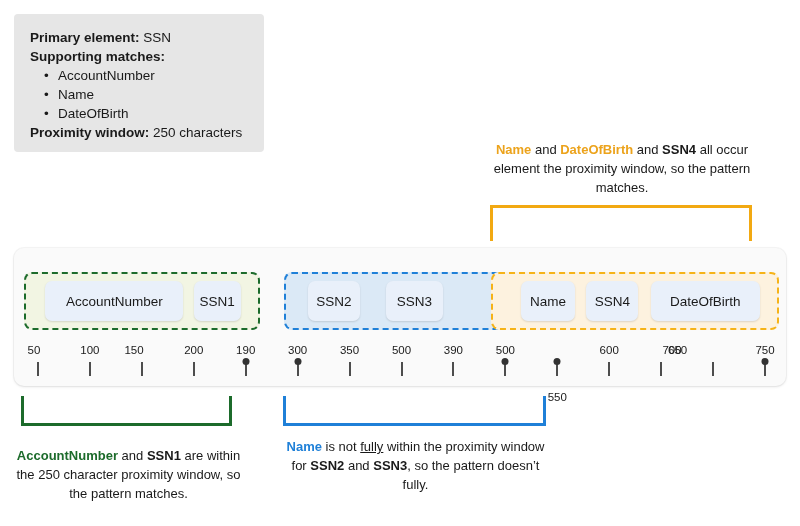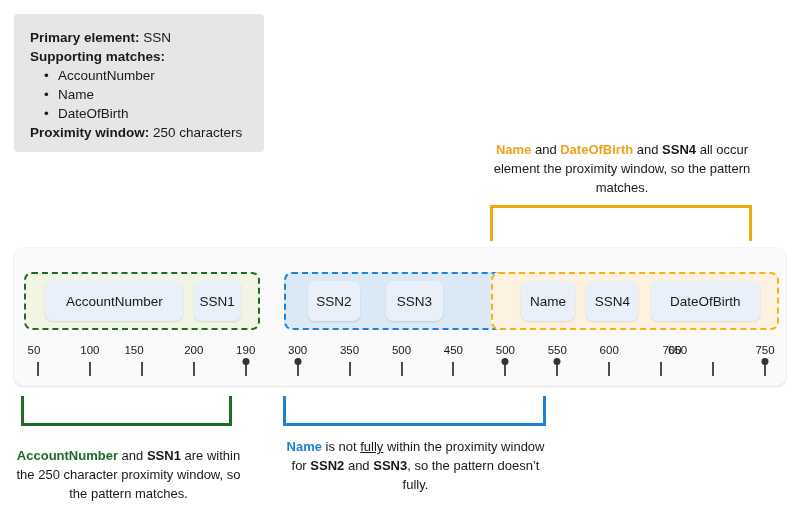--- a/index.html
+++ b/index.html
@@ -253,26 +253,26 @@
       <div class="tick-label" style="left: 231.714px;">190</div>
       <div class="tick-mark" style="left: 231.714px;"></div>
       <div class="tick-dot" style="left: 231.714px;"></div>
       <div class="tick-label" style="left: 283.643px;">300</div>
       <div class="tick-mark" style="left: 283.643px;"></div>
       <div class="tick-dot" style="left: 283.643px;"></div>
       <div class="tick-label" style="left: 335.571px;">350</div>
       <div class="tick-mark" style="left: 335.571px;"></div>
       <div class="tick-label" style="left: 387.5px;">500</div>
       <div class="tick-mark" style="left: 387.5px;"></div>
-      <div class="tick-label" style="left: 439.429px;">450</div>
+      <div class="tick-label" style="left: 439.429px;">390</div>
       <div class="tick-mark" style="left: 439.429px;"></div>
       <div class="tick-label" style="left: 491.357px;">500</div>
       <div class="tick-mark" style="left: 491.357px;"></div>
       <div class="tick-dot" style="left: 491.357px;"></div>
-      <div class="tick-label" style="left: 543.286px;">550</div>
+      <div class="tick-label" style="left: 543.286px; margin-top: 47px;">550</div>
       <div class="tick-mark" style="left: 543.286px;"></div>
       <div class="tick-dot" style="left: 543.286px;"></div>
       <div class="tick-label" style="left: 595.214px;">600</div>
       <div class="tick-mark" style="left: 595.214px;"></div>
       <div class="tick-label" style="left: 647.143px; padding-left: 33px;">650</div>
       <div class="tick-mark" style="left: 647.143px;"></div>
       <div class="tick-label" style="left: 658px;">700</div>
       <div class="tick-mark" style="left: 699.071px;"></div>
       <div class="tick-label" style="left: 751px;">750</div>
       <div class="tick-mark" style="left: 751px;"></div>

